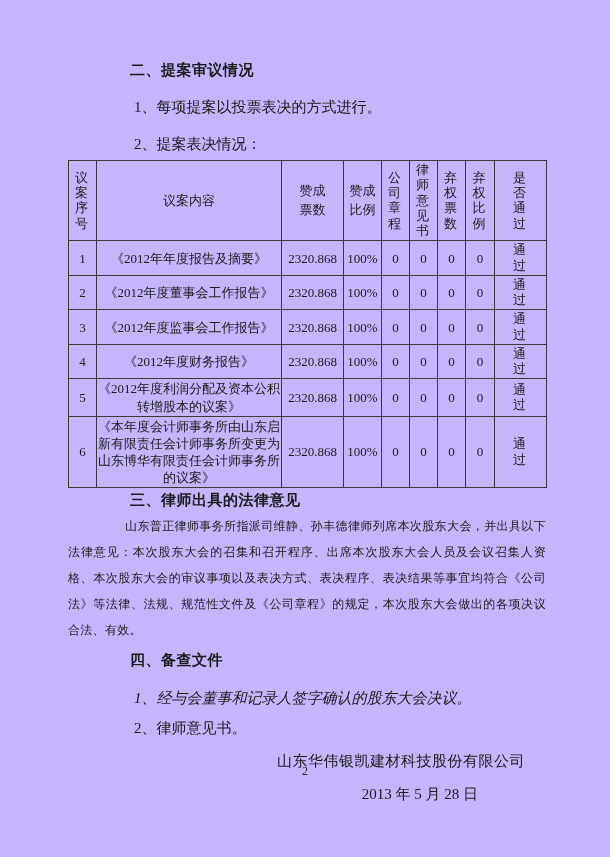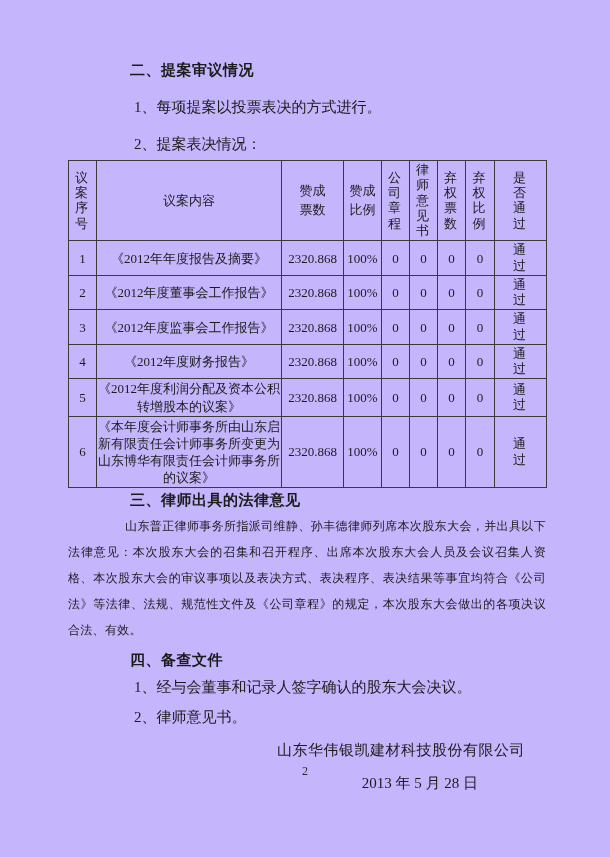--- a/index.html
+++ b/index.html
@@ -80,21 +80,21 @@
     margin: 3px 0 0 0;
     width: 478px;
     font-size: 12px;
     line-height: 26px;
     text-align: justify;
     text-indent: 57px;
     letter-spacing: 0.3px;
   }
   .h-sec3 { margin-top: 2px; }
   .h-sec4 { margin-top: 7px; }
-  .item4a { margin-top: 7px; }
+  .item4a { margin-top: 18px; font-style: italic; }
   .item4b { margin-top: 10px; }
   .company-line {
     margin-top: 13px;
     font-size: 15px;
     line-height: 20px;
     text-align: right;
     padding-right: 21px;
     letter-spacing: 0.5px;
   }
   .date-line {

